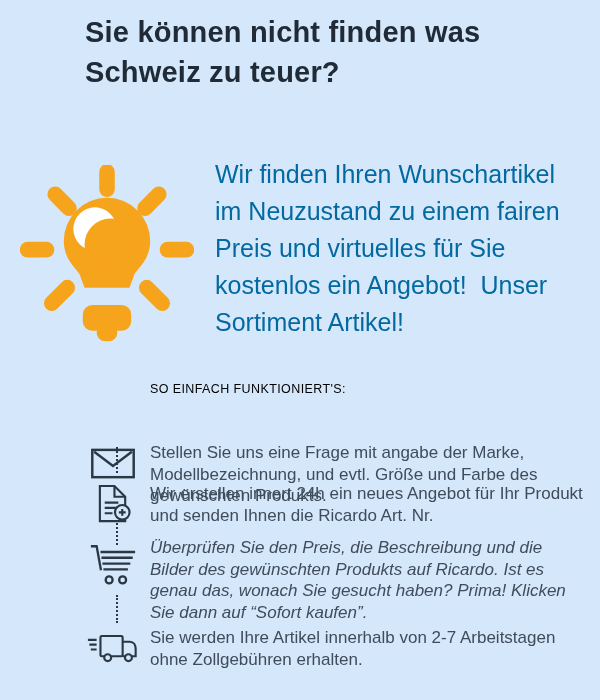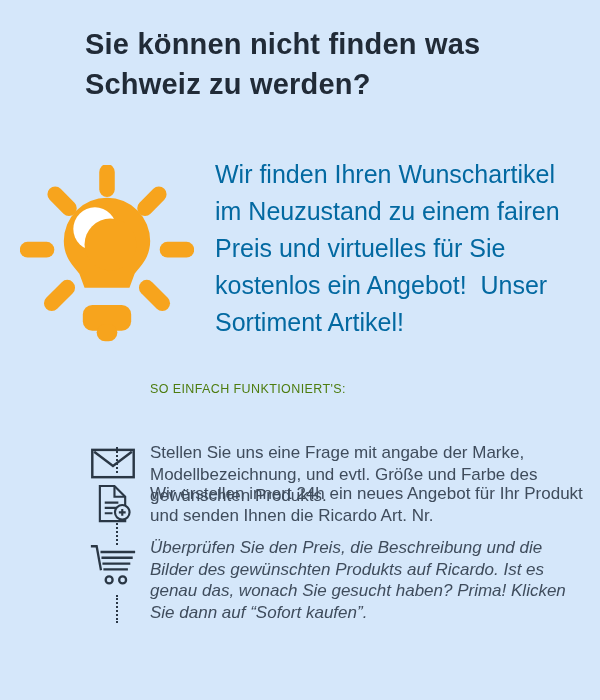--- a/index.html
+++ b/index.html
@@ -1,29 +1,29 @@
 <!DOCTYPE html>
 <html><head>
 <meta charset="utf-8">
 <style>
   html,body{margin:0;padding:0;}
   body{font-family:"Liberation Sans", sans-serif; background:#d5e7fa;}
   .page{position:relative; width:600px; height:700px; background:#d5e7fa; overflow:hidden;}
 
-  .headline{position:absolute; left:85px; top:24px; color:#212b37; font-weight:700;
+  .headline{position:absolute; left:85px; top:12px; color:#212b37; font-weight:700;
             font-size:29px; line-height:40px; letter-spacing:0.2px;}
   .headline .hl{white-space:nowrap;}
 
   .bulb{position:absolute; left:20px; top:165px; width:174px; height:190px;}
 
   .intro{position:absolute; left:215px; top:156px; color:#0369a1;
          font-size:25px; line-height:37px;}
   .intro .il{white-space:pre;}
 
-  .steps-label{position:absolute; left:150px; top:382px; color:#4d7c0f;
+  .steps-label{position:absolute; left:150px; top:382px; color:#000000;
                font-size:12.5px; letter-spacing:0.4px;}
 
   .step{position:absolute; left:84px; width:506px; display:flex; align-items:flex-start;}
   .step .icon-col{width:58px; min-width:58px; display:flex; justify-content:center;}
   .step .txt{margin-left:8px; width:436px; color:#3f4c5c; font-size:17px; line-height:21.5px;}
   .s1{top:403px;margin-top:39px;} .s2{top:482px;align-items:center;} .s3{top:537px;font-style:italic;} .s4{top:627px;}
   .s1 .icon-col{padding-top:6px;} .s2 .icon-col{padding-top:2px;}
   .s3 .icon-col{padding-top:5px;} .s4 .icon-col{padding-top:4px;}
 
   .connector{position:absolute; left:116px; width:0; border-left:2px dotted #2a3745;}
@@ -31,21 +31,21 @@
 
   svg{display:block;}
 </style>
 </head>
 <body>
 
 <div class="page">
 
   <h1 class="headline" style="margin:0;">
     <div class="hl">Sie können nicht finden was</div>
-    <div class="hl">Schweiz zu werden?</div>
+    <div class="hl">Schweiz zu teuer?</div>
   </h1>
 
   <div class="bulb">
     <svg width="174" height="190" viewBox="0 0 100 110">
       <g stroke="#f7a41d" stroke-width="9" stroke-linecap="round">
         <line x1="50" y1="4" x2="50" y2="14"></line>
         <line x1="20" y1="17" x2="28" y2="25"></line>
         <line x1="80" y1="17" x2="72" y2="25"></line>
         <line x1="4" y1="49" x2="15" y2="49"></line>
         <line x1="96" y1="49" x2="85" y2="49"></line>
@@ -101,14 +101,26 @@
         <path d="M3 4 H9 L13.5 29"></path>
         <path d="M13 10 H49 M14 16 H46.5 M15 22 H44 M16 28 H41.5"></path>
         <circle cx="22" cy="39" r="3.6"></circle>
         <circle cx="36" cy="39" r="3.6"></circle>
       </svg>
     </div>
     <div class="txt">Überprüfen Sie den Preis, die Beschreibung und die Bilder des gewünschten Produkts auf Ricardo. Ist es genau das, wonach Sie gesucht haben? Prima! Klicken Sie dann auf “Sofort kaufen”.</div>
   </div>
   <div class="connector c3"></div>
 
+  <div class="step s4">
+    <div class="icon-col">
+      <svg width="54" height="35" viewBox="0 0 56 36" fill="none" stroke="#2a3745" stroke-width="2.2">
+        <path d="M2 9 H11 M3.5 14 H11 M5 19 H11"></path>
+        <rect x="15" y="5" width="23" height="21" rx="1.5"></rect>
+        <path d="M38 11 H45.5 C49.5 11 51.5 14.5 51.5 18.5 V26 H38"></path>
+        <circle cx="22.5" cy="27.5" r="3.6" fill="#d5e7fa"></circle>
+        <circle cx="44" cy="27.5" r="3.6" fill="#d5e7fa"></circle>
+      </svg>
+    </div>
+    <div class="txt">Sie werden Ihre Artikel innerhalb von 2-7 Arbeitstagen ohne Zollgebühren erhalten.</div>
+  </div>
 
 </div>
 
 </body></html>

